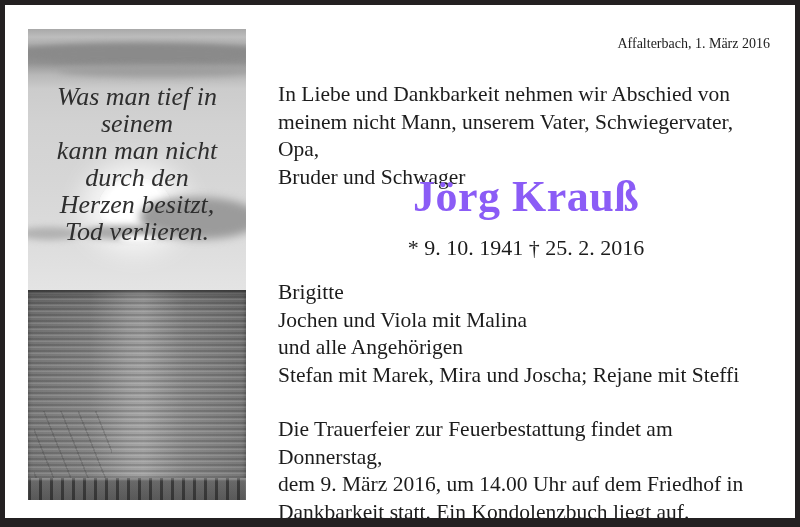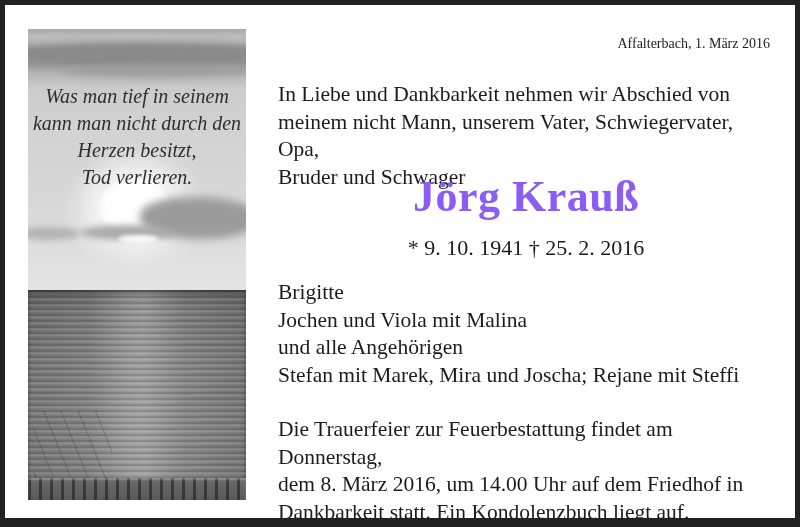--- a/index.html
+++ b/index.html
@@ -45,21 +45,21 @@
   }
   .shoreline{
     position:absolute;left:0;top:449px;width:218px;height:22px;
     background:
       repeating-linear-gradient(90deg, rgba(25,25,25,0.55) 0 3px, rgba(110,110,110,0.15) 3px 11px),
       linear-gradient(180deg,#6b6b6b,#555555);
     box-shadow:inset 0 2px 2px rgba(255,255,255,0.25);
   }
   .quote{
     position:absolute;left:0;top:54px;width:218px;text-align:center;
-    font-style:italic;font-size:20px;line-height:27px;color:#2e2e2e;
+    font-style:italic;font-size:26px;line-height:27px;color:#2e2e2e;
   }
   
   .content{position:absolute;left:273px;top:0;width:496px;height:513px;font-size:21.5px;line-height:27.5px;}
   .dateline{position:absolute;top:25px;right:4px;font-size:14px;line-height:27px;text-align:right;}
   .para{position:absolute;left:0;width:496px;}
   .intro{top:76px;}
   .name{
     position:absolute;left:0;top:167px;width:496px;margin:0;text-align:center;
     font-size:44px;line-height:50px;font-weight:bold;color:#8b5cf6;letter-spacing:0.5px;
   }
@@ -111,18 +111,18 @@
 
     <div class="para remembrance">
       <div>Brigitte</div>
       <div>Jochen und Viola mit Malina</div>
       <div>und alle Angehörigen</div>
       <div>Stefan mit Marek, Mira und Joscha; Rejane mit Steffi</div>
     </div>
 
     <div class="para funeral">
       <div>Die Trauerfeier zur Feuerbestattung findet am Donnerstag,</div>
-      <div>dem 8. März 2016, um 14.00 Uhr auf dem Friedhof in</div>
+      <div>dem 9. März 2016, um 14.00 Uhr auf dem Friedhof in</div>
       <div>Dankbarkeit statt. Ein Kondolenzbuch liegt auf.</div>
     </div>
 
   </div>
 </div>
 
 </body></html>

